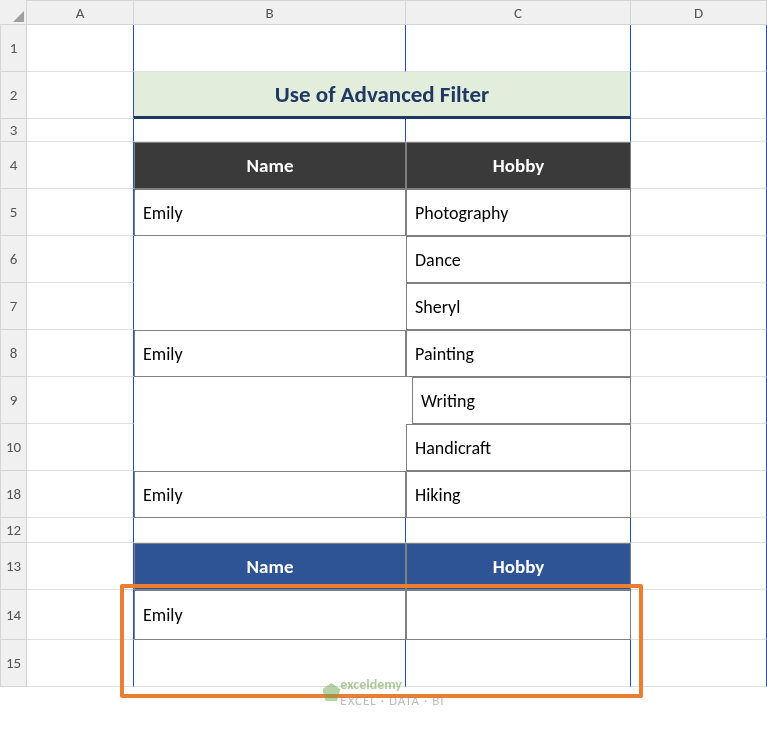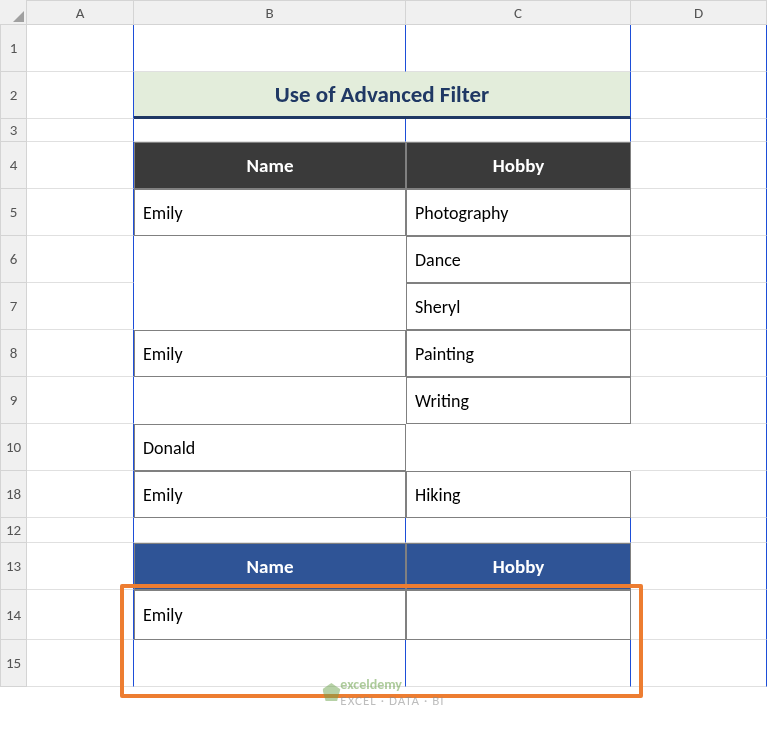--- a/index.html
+++ b/index.html
@@ -180,24 +180,24 @@
   <div class="cell data-cell" style="grid-column:4;grid-row:7;">Dance</div>
   <div class="cell" style="grid-column:5;grid-row:7;"></div>
 
   <div class="cell data-cell" style="grid-column:4;grid-row:8;">Sheryl</div>
   <div class="cell" style="grid-column:5;grid-row:8;"></div>
 
   <div class="cell data-cell" style="grid-column:3;grid-row:9;">Emily</div>
   <div class="cell data-cell" style="grid-column:4;grid-row:9;">Painting</div>
   <div class="cell" style="grid-column:5;grid-row:9;"></div>
 
-  <div class="cell data-cell" style="grid-column:4;grid-row:10;">Writing</div>
+  <div class="cell data-cell" style="grid-column:4;grid-row:10;margin-left:6px;">Writing</div>
   <div class="cell" style="grid-column:5;grid-row:10;"></div>
 
-  <div class="cell data-cell" style="grid-column:3;grid-row:11;">Donald</div>
+  <div class="cell data-cell" style="grid-column:4;grid-row:11;">Handicraft</div>
   <div class="cell" style="grid-column:5;grid-row:11;"></div>
 
   <div class="cell data-cell" style="grid-column:3;grid-row:12;">Emily</div>
   <div class="cell data-cell" style="grid-column:4;grid-row:12;">Hiking</div>
   <div class="cell" style="grid-column:5;grid-row:12;"></div>
 
   <div class="cell" style="grid-column:3;grid-row:13;"></div>
   <div class="cell" style="grid-column:4;grid-row:13;"></div>
   <div class="cell" style="grid-column:5;grid-row:13;"></div>
 

